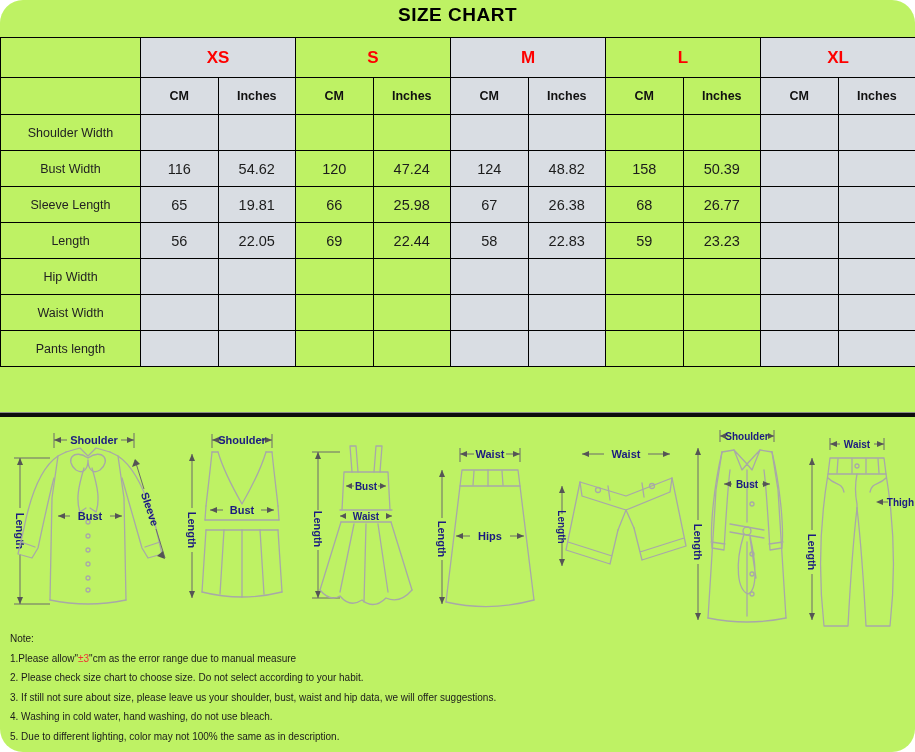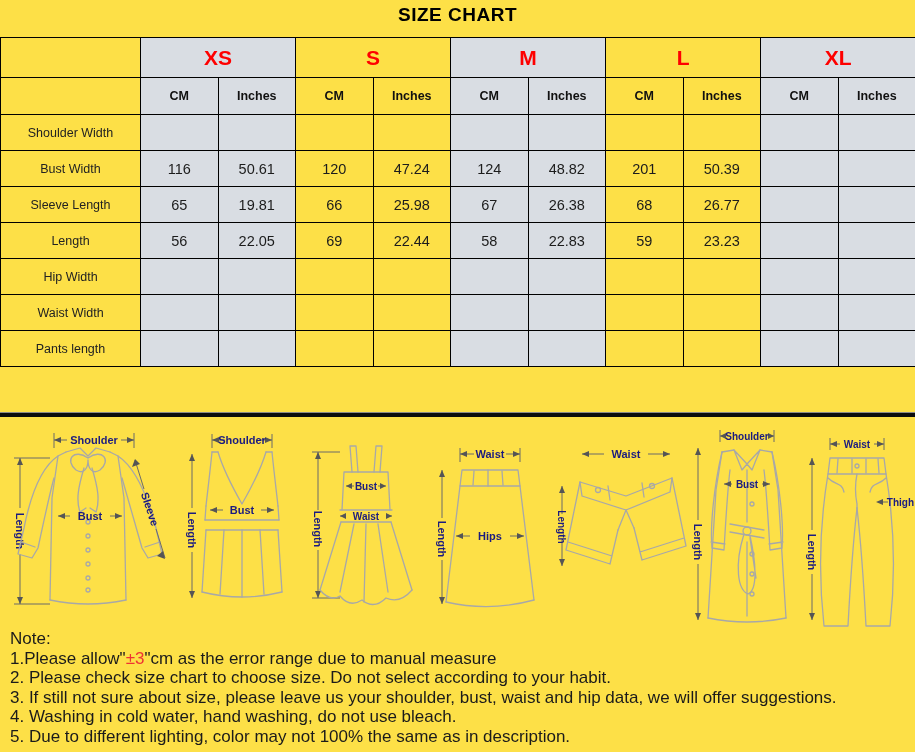--- a/index.html
+++ b/index.html
@@ -1,40 +1,40 @@
 <!DOCTYPE html>
 <html><head>
 <meta charset="utf-8">
 <style>
   html,body{margin:0;padding:0;background:#fff;}
-  .page{position:relative;width:915px;height:752px;background:#fde047;overflow:hidden;
-        font-family:"Liberation Sans",sans-serif;color:#1a1a1a;}
+  .page{position:relative;width:915px;height:752px;background:#bef264;overflow:hidden;
+        font-family:"Liberation Sans",sans-serif;color:#1a1a1a;border-radius:23px;}
   .title{position:absolute;top:4px;left:0;width:100%;text-align:center;
          font-size:19px;font-weight:bold;color:#000;letter-spacing:.5px;}
   table.sizetab{position:absolute;top:37px;left:0;width:915px;border-collapse:collapse;table-layout:fixed;}
   table.sizetab td{border:1px solid #000;text-align:center;vertical-align:middle;padding:0;overflow:hidden;}
   .shade{background:#d9dde3;}
   tr.sizerow{height:40px;} tr.unitrow{height:37px;} tr.datarow{height:36px;}
-  td.size{font-size:21px;font-weight:bold;color:#fe0000;margin-top:19px;}
+  td.size{font-size:17px;font-weight:bold;color:#fe0000;margin-top:19px;}
   td.unit{font-size:12.5px;font-weight:bold;color:#111;}
   td.rowlabel{font-size:12.5px;color:#222;}
   td.val{font-size:14.5px;color:#1c1c1c;}
   .htm{position:absolute;top:391px;left:9px;font-size:17.5px;font-weight:bold;color:#1b1b80;}
   .htm .arrows{margin-left:5px;letter-spacing:-1.5px;}
   .rule{position:absolute;top:412px;left:0;width:915px;height:5px;
         border-top:1px solid #8a8a8a;background:#0d0d0d;box-sizing:border-box;}
   .figures{position:absolute;top:428px;left:0;width:900px;height:204px;}
   .fig{position:absolute;}
   .fig svg{display:block;overflow:visible;}
   .ol{fill:none;stroke:#a8a8a8;stroke-width:1.3;stroke-linecap:round;stroke-linejoin:round;}
   .dm{fill:none;stroke:#6b6b6b;stroke-width:1;}
   .ah{fill:#555;stroke:none;}
   .lbl{fill:#1b1b80;font-weight:bold;font-size:11px;font-family:"Liberation Sans",sans-serif;}
   .sm{font-size:10px;}
-  .notes{position:absolute;top:629px;left:10px;font-size:17px;line-height:19.5px;color:#1b1b1b;}
+  .notes{position:absolute;top:629px;left:10px;font-size:10px;line-height:19.5px;color:#1b1b1b;}
   .red{color:#ee3333;}
 </style>
 </head>
 <body>
 
 <div class="page">
 
   <div class="title">SIZE CHART</div>
 
   <table class="sizetab">
@@ -83,26 +83,26 @@
         <td class="val shade"></td>
         <td class="val shade"></td>
         <td class="val"></td>
         <td class="val"></td>
         <td class="val shade"></td>
         <td class="val shade"></td>
       </tr>
       <tr class="datarow">
         <td class="rowlabel">Bust Width</td>
         <td class="val shade">116</td>
-        <td class="val shade">50.61</td>
+        <td class="val shade">54.62</td>
         <td class="val">120</td>
         <td class="val">47.24</td>
         <td class="val shade">124</td>
         <td class="val shade">48.82</td>
-        <td class="val">201</td>
+        <td class="val">158</td>
         <td class="val">50.39</td>
         <td class="val shade"></td>
         <td class="val shade"></td>
       </tr>
       <tr class="datarow">
         <td class="rowlabel">Sleeve Length</td>
         <td class="val shade">65</td>
         <td class="val shade">19.81</td>
         <td class="val">66</td>
         <td class="val">25.98</td>

